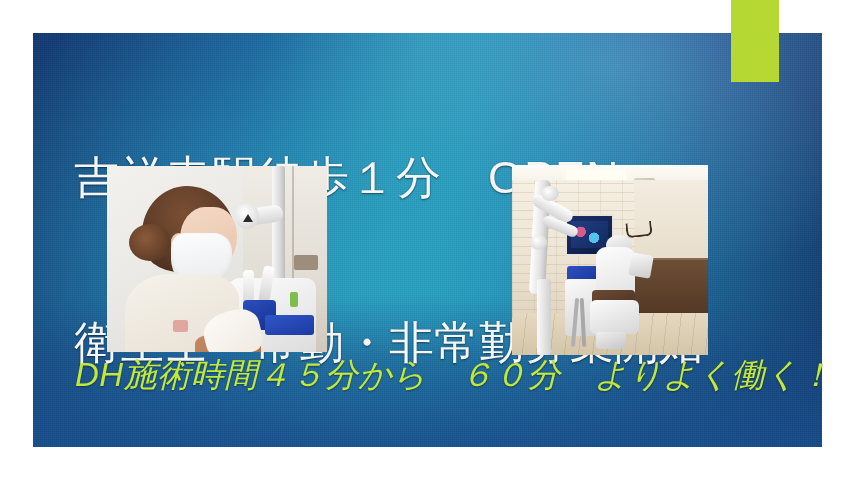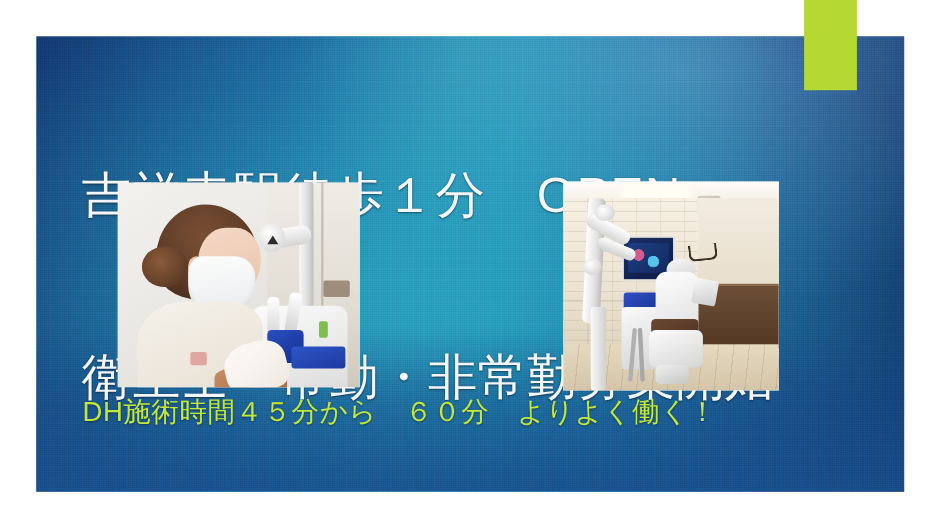--- a/index.html
+++ b/index.html
@@ -118,25 +118,26 @@
   .pr-cart{position:absolute;left:28%;top:53%;width:16%;height:13%;background:linear-gradient(150deg,#2f50c4,#15308c);border-radius:3px;}
   .pr-cartbody{position:absolute;left:27%;top:60%;width:18%;height:30%;background:linear-gradient(160deg,#fafafa,#d4d4d4);border-radius:4px;}
   .pr-hose1{position:absolute;left:31%;top:70%;width:2%;height:26%;background:#b0b0b0;border-radius:2px;transform:rotate(5deg);}
   .pr-hose2{position:absolute;left:35%;top:70%;width:2%;height:26%;background:#a8a8a8;border-radius:2px;transform:rotate(-3deg);}
   .pr-spit{position:absolute;left:43%;top:88%;width:15%;height:9%;background:linear-gradient(160deg,#efefef,#c6c6c6);border-radius:4px;}
 
   
   .tagline{
     position:absolute;left:75px;top:358px;z-index:4;
     color:#c2e83a;
-    font-size:25px;
+    font-size:33px;
     line-height:34px;
     letter-spacing:0.5px;
     text-shadow:0 1px 2px rgba(0,0,0,.4);
     white-space:pre;
+    font-style:italic;
   }
 </style>
 </head>
 <body>
 
 <div id="stage">
 
   <div class="panel">
     <div class="panel-bottom-wash"></div>
   </div>

